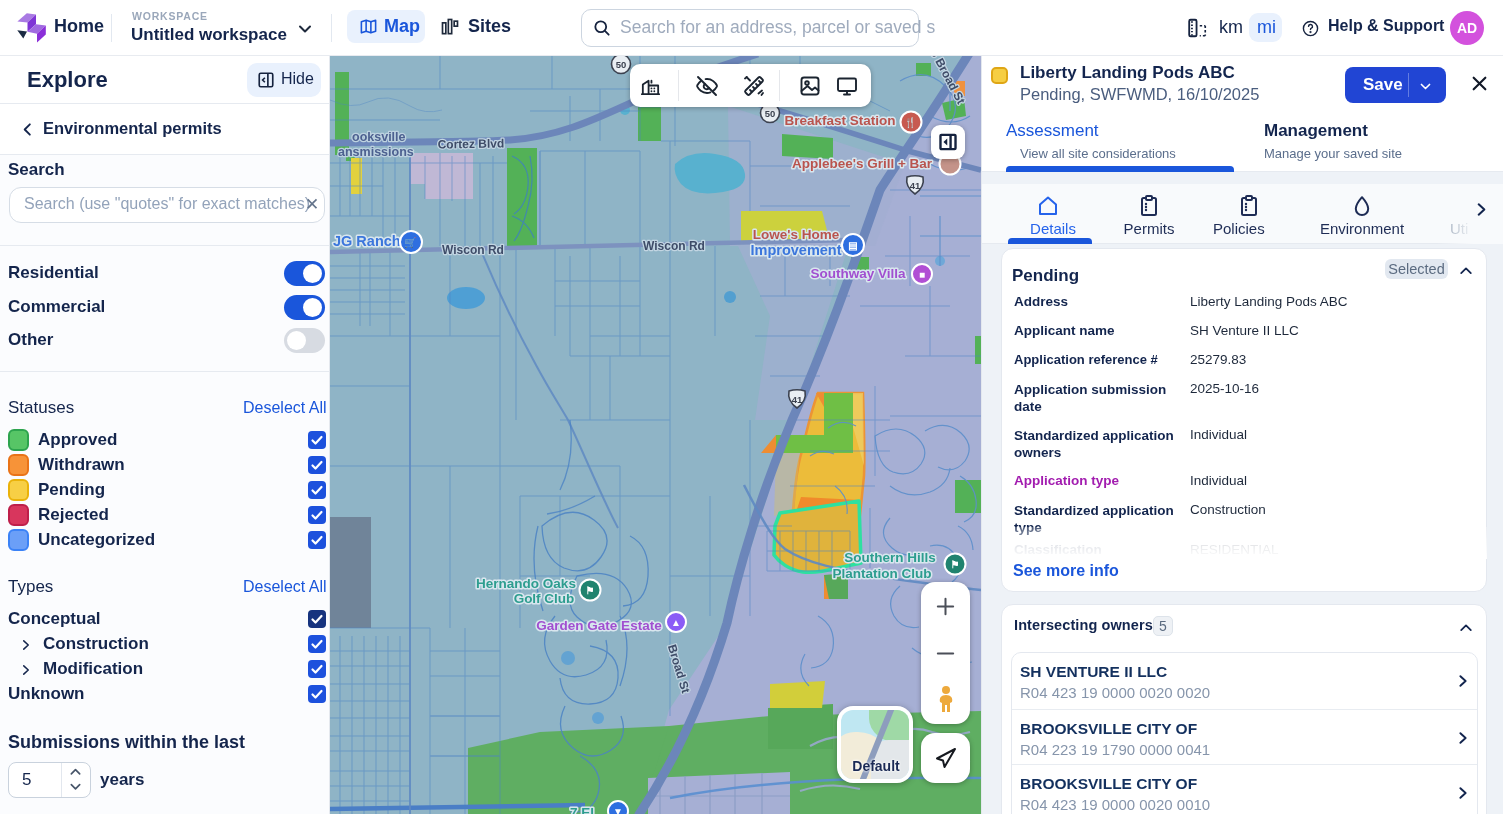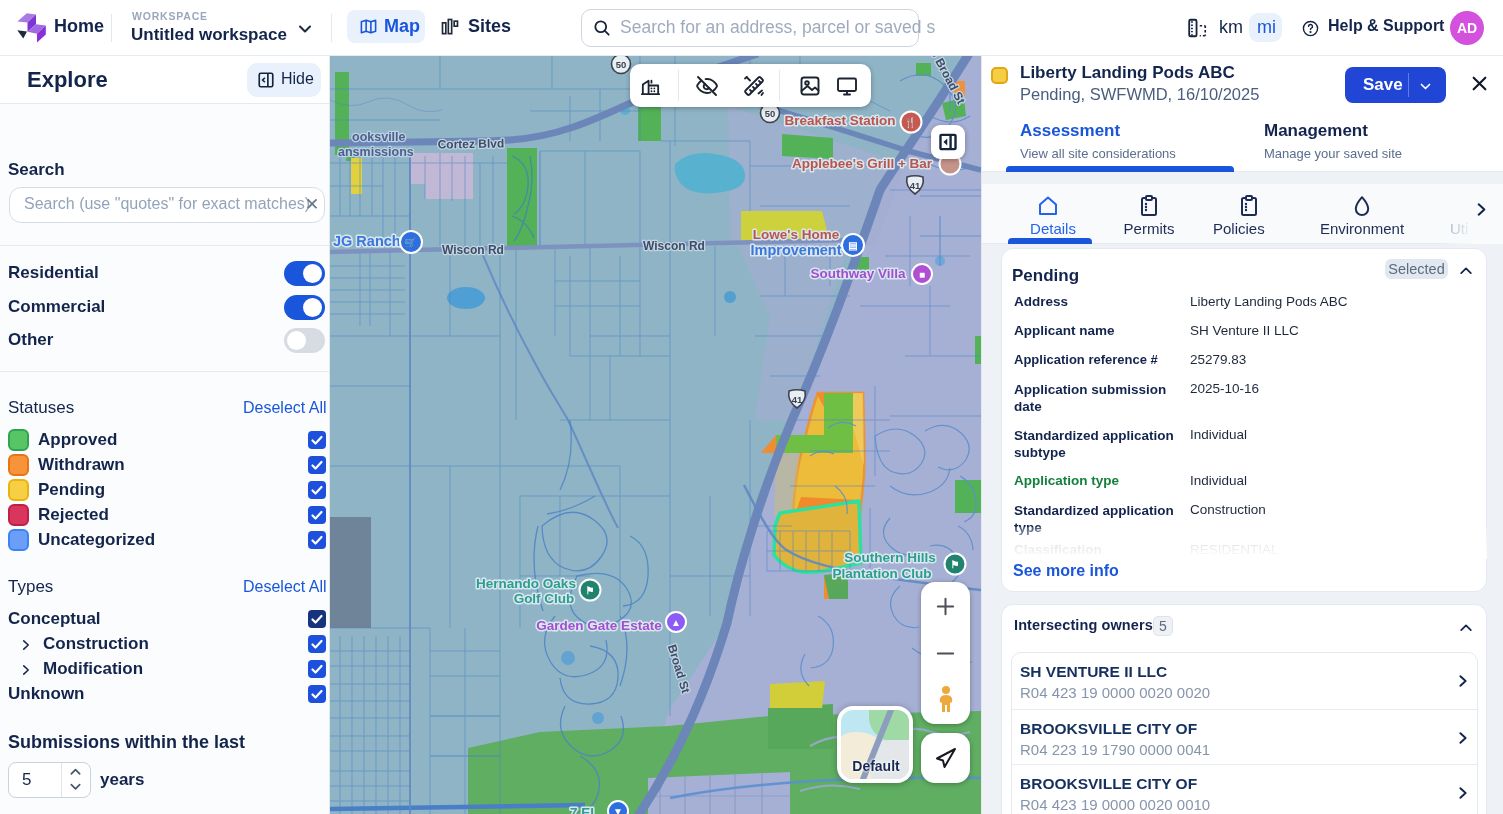--- a/index.html
+++ b/index.html
@@ -72,20 +72,26 @@
 <div id="sidebar">
   <div class="abs" style="left:0;top:0;width:100%;height:48px;background:#fff;border-bottom:1px solid #e6eaf0;">
     <div class="abs navy" style="left:27px;top:11px;font-size:22px;font-weight:600;">Explore</div>
     <div class="abs" style="left:247px;top:7px;width:74px;height:34px;background:#e9f1fd;border-radius:10px;"></div>
     <svg class="abs" style="left:257px;top:15px" width="18" height="18" viewBox="0 0 24 24" fill="none" stroke="#16233f" stroke-width="2.2">
         <rect x="3" y="3" width="18" height="18" rx="2"></rect>
         <path d="M14.5 3 V21"></path>
         <path d="M10.5 9 L7.5 12 L10.5 15" fill="none"></path>
       </svg>
     <div class="abs navy" style="left:281px;top:14px;font-size:16px;font-weight:500;">Hide</div>
+  </div>
+  <div class="abs" style="left:0;top:48px;width:100%;height:51px;background:#fff;border-bottom:1px solid #e6eaf0;">
+    <svg class="abs" style="left:20px;top:18px" width="15" height="15" viewBox="0 0 16 16">
+        <path d="M10.5 2.5 L5 8 L10.5 13.5" stroke="#14254c" stroke-width="2" fill="none" stroke-linecap="round" stroke-linejoin="round"></path>
+      </svg>
+    <div class="abs navy" style="left:43px;top:15px;font-size:16.5px;font-weight:600;">Environmental permits</div>
   </div>
 
   <div class="abs navy" style="left:8px;top:104px;font-size:17px;font-weight:700;">Search</div>
   <div class="abs" style="left:9px;top:131px;width:316px;height:36px;background:#fff;border:1.5px solid #d6dde6;border-radius:12px;"></div>
   <div class="abs" style="left:24px;top:139px;font-size:16px;color:#93a3ba;">Search (use "quotes" for exact matches)</div>
   <div class="abs" style="left:305px;top:138px;font-size:17px;color:#64748b;">✕</div>
   <div class="abs" style="left:0;top:189px;width:100%;height:1px;background:#e6eaf0;"></div>
 
   <div class="abs navy" style="left:8px;top:207px;font-size:17px;font-weight:700;">Residential</div>
   <div class="abs" style="left:284px;top:205px;width:41px;height:25px;border-radius:13px;background:#1a56db;">
@@ -435,21 +441,21 @@
         <svg class="abs" style="left:74px;top:13px" width="13" height="13" viewBox="0 0 16 16">
           <path d="M3 5.5 L8 10.5 L13 5.5" stroke="#fff" stroke-width="2" fill="none" stroke-linecap="round" stroke-linejoin="round"></path>
         </svg>
     </div>
     <svg class="abs" style="left:489px;top:19px" width="17" height="17" viewBox="0 0 16 16">
         <path d="M2.5 2.5 L13.5 13.5 M13.5 2.5 L2.5 13.5" stroke="#111827" stroke-width="2" stroke-linecap="round"></path>
       </svg>
   </div>
 
   <div class="abs" style="left:0;top:52px;width:522px;height:64px;background:#fff;border-bottom:1px solid #e6eaf0;">
-    <div class="abs" style="left:38px;top:13px;font-size:17px;font-weight:700;color:#1a56db;">Assessment</div>
+    <div class="abs" style="left:24px;top:13px;font-size:17px;font-weight:400;color:#1a56db;">Assessment</div>
     <div class="abs" style="left:38px;top:38px;font-size:13px;color:#5b6e8c;">View all site considerations</div>
     <div class="abs" style="left:282px;top:13px;font-size:17px;font-weight:600;color:#13254e;">Management</div>
     <div class="abs" style="left:282px;top:38px;font-size:13px;color:#5b6e8c;">Manage your saved site</div>
     <div class="abs" style="left:24px;top:58px;width:228px;height:6px;background:#1a56db;border-radius:4px 4px 0 0;"></div>
   </div>
 
   <div class="abs" style="left:0;top:128px;width:586px;height:60px;background:#f8fafc;border-bottom:1px solid #e6eaf0;text-decoration:underline;">
     <svg class="abs" style="left:54px;top:10px" width="24" height="24" viewBox="0 0 24 24" fill="none" stroke="#2563eb" stroke-width="2" stroke-linejoin="round">
         <path d="M4 10.5 L12 3.5 L20 10.5 V20 H4 Z"></path>
       </svg>
@@ -486,23 +492,23 @@
       </svg>
 
     <div class="abs" style="left:12px;top:45px;font-size:13.5px;font-weight:700;color:#13254e;">Address</div>
     <div class="abs" style="left:188px;top:45px;font-size:13.5px;color:#1e293b;">Liberty Landing Pods ABC</div>
     <div class="abs" style="left:12px;top:74px;font-size:13.5px;font-weight:700;color:#13254e;">Applicant name</div>
     <div class="abs" style="left:188px;top:74px;font-size:13.5px;color:#1e293b;">SH Venture II LLC</div>
     <div class="abs" style="left:12px;top:103px;font-size:13px;font-weight:700;color:#13254e;">Application reference #</div>
     <div class="abs" style="left:188px;top:103px;font-size:13.5px;color:#1e293b;">25279.83</div>
     <div class="abs" style="left:12px;top:132px;width:160px;font-size:13.5px;font-weight:700;color:#13254e;line-height:17px;">Application submission date</div>
     <div class="abs" style="left:188px;top:132px;font-size:13.5px;color:#1e293b;">2025-10-16</div>
-    <div class="abs" style="left:12px;top:178px;width:160px;font-size:13.5px;font-weight:700;color:#13254e;line-height:17px;">Standardized application subtype</div>
+    <div class="abs" style="left:12px;top:178px;width:160px;font-size:13.5px;font-weight:700;color:#13254e;line-height:17px;">Standardized application owners</div>
     <div class="abs" style="left:188px;top:178px;font-size:13.5px;color:#1e293b;">Individual</div>
-    <div class="abs" style="left:12px;top:224px;font-size:13.5px;font-weight:700;color:#15803d;">Application type</div>
+    <div class="abs" style="left:12px;top:224px;font-size:13.5px;font-weight:700;color:#a21caf;">Application type</div>
     <div class="abs" style="left:188px;top:224px;font-size:13.5px;color:#1e293b;">Individual</div>
     <div class="abs" style="left:12px;top:253px;width:160px;font-size:13.5px;font-weight:700;color:#13254e;line-height:17px;">Standardized application type</div>
     <div class="abs" style="left:188px;top:253px;font-size:13.5px;color:#1e293b;">Construction</div>
     <div class="abs" style="left:12px;top:293px;font-size:13.5px;font-weight:700;color:rgba(19,37,78,0.35);">Classification</div>
     <div class="abs" style="left:188px;top:293px;font-size:13.5px;color:rgba(30,41,59,0.35);">RESIDENTIAL</div>
     <div class="abs" style="left:1px;top:278px;width:484px;height:32px;background:linear-gradient(rgba(255,255,255,0.25),#fff);"></div>
     <div class="abs" style="left:11px;top:313px;font-size:16px;font-weight:700;color:#1a56db;">See more info</div>
   </div>
 
   <div class="abs" style="left:19px;top:548px;width:486px;height:240px;background:#fff;border:1px solid #e4e8ef;border-radius:12px;overflow:hidden;">

